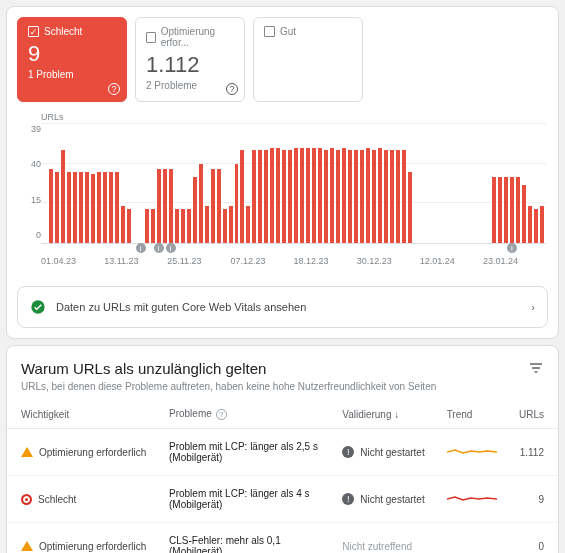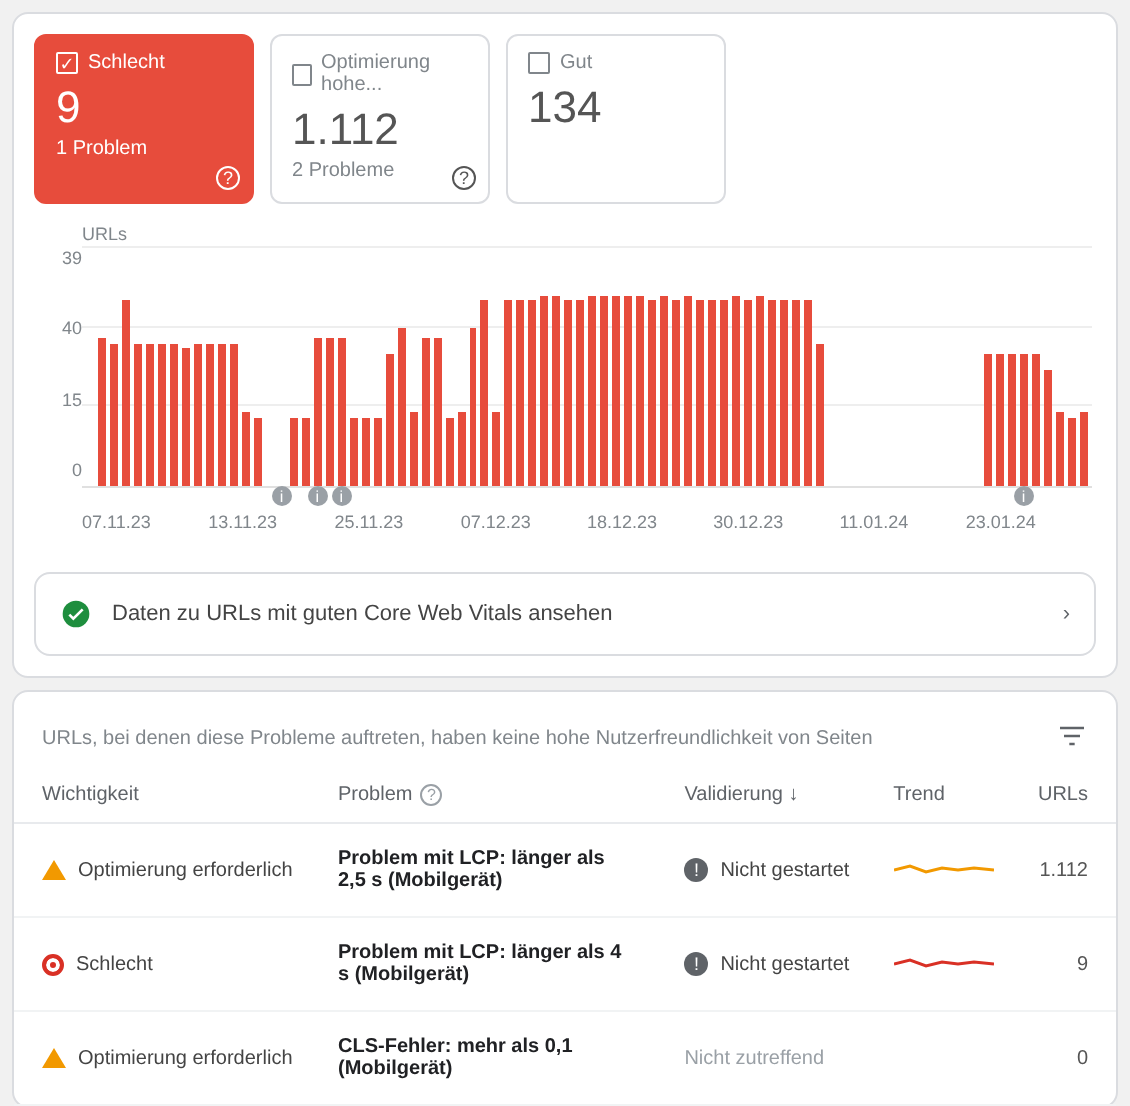--- a/index.html
+++ b/index.html
@@ -37,21 +37,21 @@
   .hdr h2 { font-size: 15px; font-weight: 400; color: #202124; }
   .hdr p { font-size: 10px; color: #80868b; margin-top: 4px; max-width: 420px; }
   .filter { margin-left: auto; color: #5f6368; width: 16px; height: 16px; }
   table { width: 100%; border-collapse: collapse; font-size: 10px; }
   th { text-align: left; color: #5f6368; font-weight: 400; padding: 10px 6px 8px 14px; border-bottom: 1px solid #e8eaed; }
   th:last-child, td:last-child { text-align: right; padding-right: 14px; }
   td { padding: 12px 6px 12px 14px; border-bottom: 1px solid #f1f3f4; vertical-align: middle; }
   .wi { display: flex; align-items: center; gap: 6px; font-size: 10px; color: #444; }
   .tri { width: 0; height: 0; border-left: 6px solid transparent; border-right: 6px solid transparent; border-bottom: 10px solid #f29900; }
   .stop { width: 11px; height: 11px; background: #d93025; border-radius: 50%; border: 2px solid #d93025; box-shadow: inset 0 0 0 2px #fff; }
-  .prob { font-weight: 700; font-size: 10px; color: #202124; max-width: 150px; }
+  .prob { font-weight: 400; font-size: 10px; color: #202124; max-width: 150px; }
   .val { display: flex; align-items: center; gap: 6px; font-size: 10px; color: #444; }
   .exi { width: 12px; height: 12px; background: #5f6368; color: #fff; border-radius: 50%; font-size: 9px; display: flex; align-items: center; justify-content: center; }
   .spark { width: 50px; height: 12px; }
   .muted { color: #9aa0a6; }
   .q { display:inline-flex; width:11px; height:11px; border:1px solid #9aa0a6; border-radius:50%; font-size:8px; align-items:center; justify-content:center; margin-left:4px; color:#9aa0a6;}
 </style>
 </head>
 <body>
 
 <div class="panel">
@@ -61,32 +61,31 @@
           <span class="chk">✓</span>
           <span>Schlecht</span>
         </div>
       <div class="c-num">9</div>
       <div class="c-sub">1 Problem</div>
       <div class="help">?</div>
     </div>
     <div class="card">
       <div class="c-top">
           <span class="chk"></span>
-          <span>Optimierung hohe...</span>
+          <span>Optimierung erfor...</span>
         </div>
       <div class="c-num">1.112</div>
       <div class="c-sub">2 Probleme</div>
       <div class="help">?</div>
     </div>
     <div class="card">
       <div class="c-top">
           <span class="chk"></span>
           <span>Gut</span>
         </div>
-      <div class="c-num">134</div>
       <div class="c-sub"></div>
     </div>
   </div>
 
   <div class="chart-wrap">
     <div class="ylabel">URLs</div>
     <div class="chart">
       <div class="yaxis" id="yaxis">
           <div>39</div>
           <div>40</div>
@@ -185,55 +184,56 @@
             <div class="marker">i</div>
           </div>
           <div class="bar" style="height: 55.5556%;"></div>
           <div class="bar" style="height: 48.8889%;"></div>
           <div class="bar" style="height: 31.1111%;"></div>
           <div class="bar" style="height: 28.8889%;"></div>
           <div class="bar" style="height: 31.1111%;"></div>
         </div>
     </div>
     <div class="xaxis" id="xaxis">
-        <div>07.11.23</div>
+        <div>01.04.23</div>
         <div>13.11.23</div>
         <div>25.11.23</div>
         <div>07.12.23</div>
         <div>18.12.23</div>
         <div>30.12.23</div>
-        <div>11.01.24</div>
+        <div>12.01.24</div>
         <div>23.01.24</div>
       </div>
   </div>
 
   <div class="banner">
     <svg class="green" viewBox="0 0 24 24">
         <circle cx="12" cy="12" r="10" fill="#1e8e3e"></circle>
         <path d="M7 12.5l3 3 7-7" stroke="#fff" stroke-width="2" fill="none"></path>
       </svg>
     <span>Daten zu URLs mit guten Core Web Vitals ansehen</span>
     <span class="chev">›</span>
   </div>
 </div>
 
 <div class="panel">
   <div class="hdr">
     <div>
+      <h2>Warum URLs als unzulänglich gelten</h2>
       <p>URLs, bei denen diese Probleme auftreten, haben keine hohe Nutzerfreundlichkeit von Seiten</p>
     </div>
     <svg class="filter" viewBox="0 0 24 24">
         <path d="M3 6h18M6 12h12M10 18h4" stroke="#5f6368" stroke-width="2"></path>
       </svg>
   </div>
   <table>
     <thead>
         <tr>
       <th>Wichtigkeit</th>
-      <th><span>Problem</span><span class="q">?</span></th>
+      <th><span>Probleme</span><span class="q">?</span></th>
       <th><span>Validierung</span> ↓</th>
       <th>Trend</th>
       <th>URLs</th>
     </tr>
       </thead>
     <tbody id="tbody">
         <tr>
           <td>
             <div class="wi">
               <span class="tri"></span>

